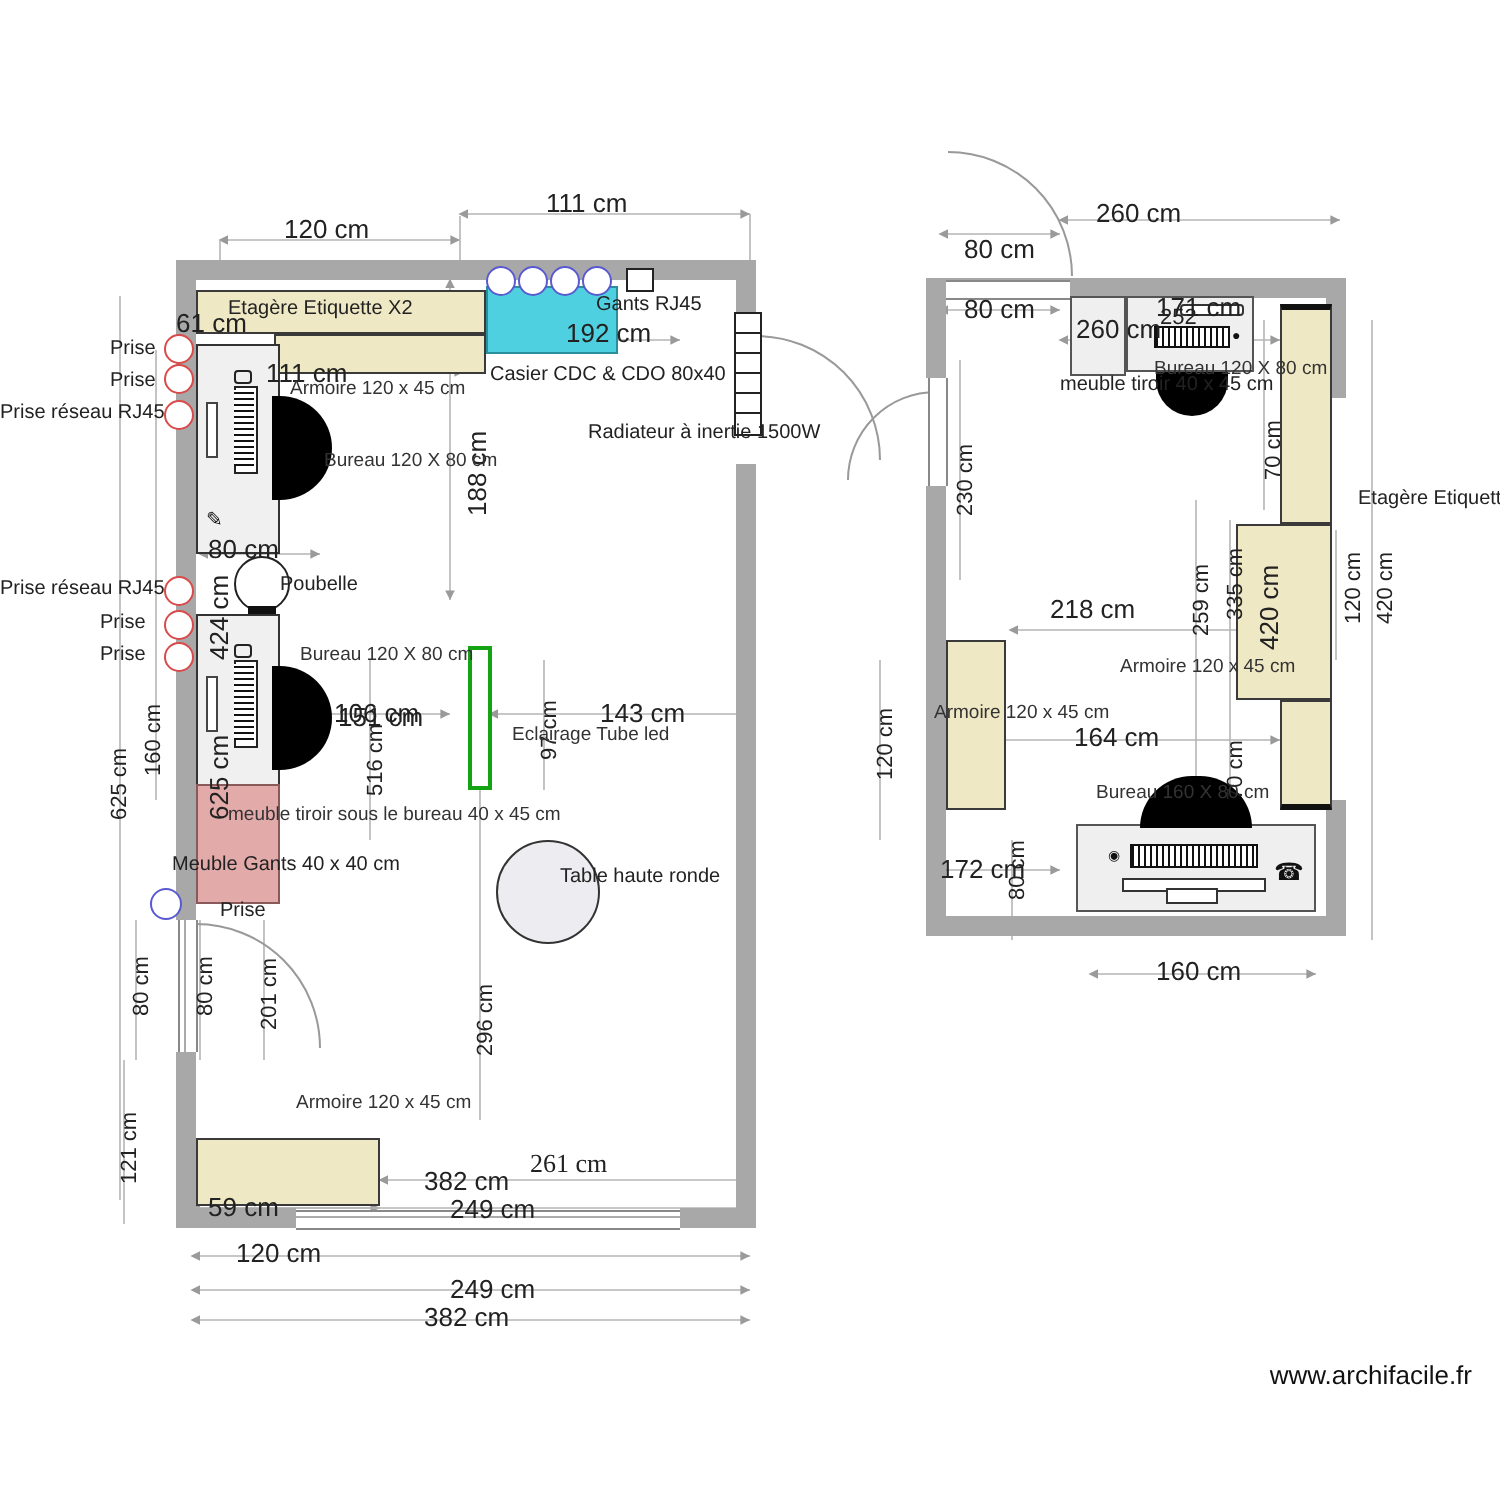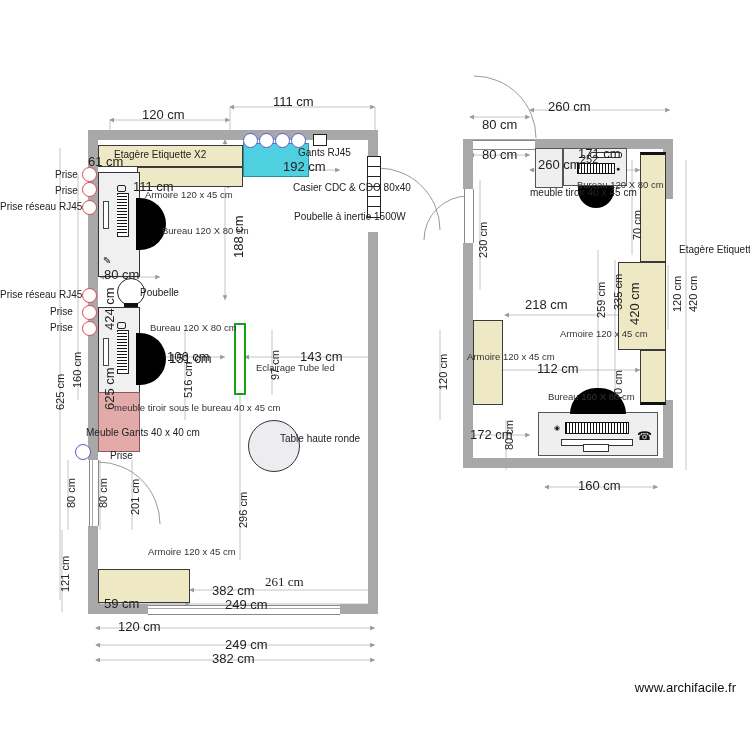--- a/index.html
+++ b/index.html
@@ -235,23 +235,23 @@
   <div class="lbl dim" style="left:104px;top:597px;">59 cm</div>
   <div class="lbl dim" style="left:212px;top:584px;">382 cm</div>
   <div class="lbl dim" style="left:265px;top:575px;font-family:Liberation Serif, serif;">261 cm</div>
   <div class="lbl dim" style="left:225px;top:598px;">249 cm</div>
   <div class="lbl dim" style="left:118px;top:620px;">120 cm</div>
   <div class="lbl dim" style="left:225px;top:638px;">249 cm</div>
   <div class="lbl dim" style="left:212px;top:652px;">382 cm</div>
 
   <div class="lbl furn-b" style="left:114px;top:150px;">Etagère Etiquette X2</div>
   <div class="lbl furn" style="left:145px;top:190px;">Armoire 120 x 45 cm</div>
-  <div class="lbl furn-b" style="left:245px;top:183px;margin-left:48px;">Casier CDC &amp; CDO 80x40</div>
+  <div class="lbl furn-b" style="left:245px;top:183px;">Casier CDC &amp; CDO 80x40</div>
   <div class="lbl furn-b" style="left:298px;top:148px;">Gants  RJ45</div>
-  <div class="lbl furn-b" style="left:294px;top:212px;">Poubelle à inertie 1500W</div>
+  <div class="lbl furn-b" style="left:294px;top:212px;">Radiateur à inertie 1500W</div>
   <div class="lbl furn" style="left:162px;top:226px;">Bureau 120 X 80 cm</div>
   <div class="lbl furn" style="left:150px;top:323px;">Bureau 120 X 80 cm</div>
   <div class="lbl furn-b" style="left:140px;top:288px;">Poubelle</div>
   <div class="lbl furn" style="left:256px;top:363px;">Eclairage Tube led</div>
   <div class="lbl furn" style="left:114px;top:403px;">meuble tiroir  sous le bureau 40 x 45 cm</div>
   <div class="lbl furn-b" style="left:86px;top:428px;">Meuble Gants 40 x 40 cm</div>
   <div class="lbl furn-b" style="left:280px;top:434px;">Table haute ronde</div>
   <div class="lbl furn" style="left:148px;top:547px;">Armoire 120 x 45 cm</div>
   <div class="lbl furn-b" style="left:55px;top:170px;">Prise</div>
   <div class="lbl furn-b" style="left:55px;top:186px;">Prise</div>
@@ -269,21 +269,21 @@
   <div class="lbl dim-sm" style="left:580px;top:154px;">252</div>
   <div class="lbl dim-sm vert" style="left:478px;top:258px;transform:rotate(-90deg);">230 cm</div>
   <div class="lbl dim" style="left:525px;top:298px;">218 cm</div>
   <div class="lbl dim-sm vert" style="left:596px;top:318px;transform:rotate(-90deg);">259 cm</div>
   <div class="lbl dim-sm vert" style="left:613px;top:310px;transform:rotate(-90deg);">335 cm</div>
   <div class="lbl dim vert" style="left:628px;top:325px;transform:rotate(-90deg);">420 cm</div>
   <div class="lbl dim-sm vert" style="left:632px;top:240px;transform:rotate(-90deg);">70 cm</div>
   <div class="lbl dim-sm vert" style="left:672px;top:312px;transform:rotate(-90deg);">120 cm</div>
   <div class="lbl dim-sm vert" style="left:688px;top:312px;transform:rotate(-90deg);">420 cm</div>
   <div class="lbl dim-sm vert" style="left:438px;top:390px;transform:rotate(-90deg);">120 cm</div>
-  <div class="lbl dim" style="left:537px;top:362px;">112 cm</div>
+  <div class="lbl dim" style="left:537px;top:362px;">164 cm</div>
   <div class="lbl dim-sm vert" style="left:613px;top:400px;transform:rotate(-90deg);">70 cm</div>
   <div class="lbl dim" style="left:470px;top:428px;">172 cm</div>
   <div class="lbl dim-sm vert" style="left:504px;top:450px;transform:rotate(-90deg);">80 cm</div>
   <div class="lbl dim" style="left:578px;top:479px;">160 cm</div>
 
   <div class="lbl furn-b" style="left:494px;top:188px;padding-left:36px;">meuble tiroir 40 x 45 cm</div>
   <div class="lbl furn" style="left:577px;top:180px;">Bureau 120 X 80 cm</div>
   <div class="lbl furn-b" style="left:679px;top:245px;">Etagère Etiquette</div>
   <div class="lbl furn" style="left:467px;top:352px;">Armoire 120 x 45 cm</div>
   <div class="lbl furn" style="left:560px;top:329px;">Armoire 120 x 45 cm</div>

